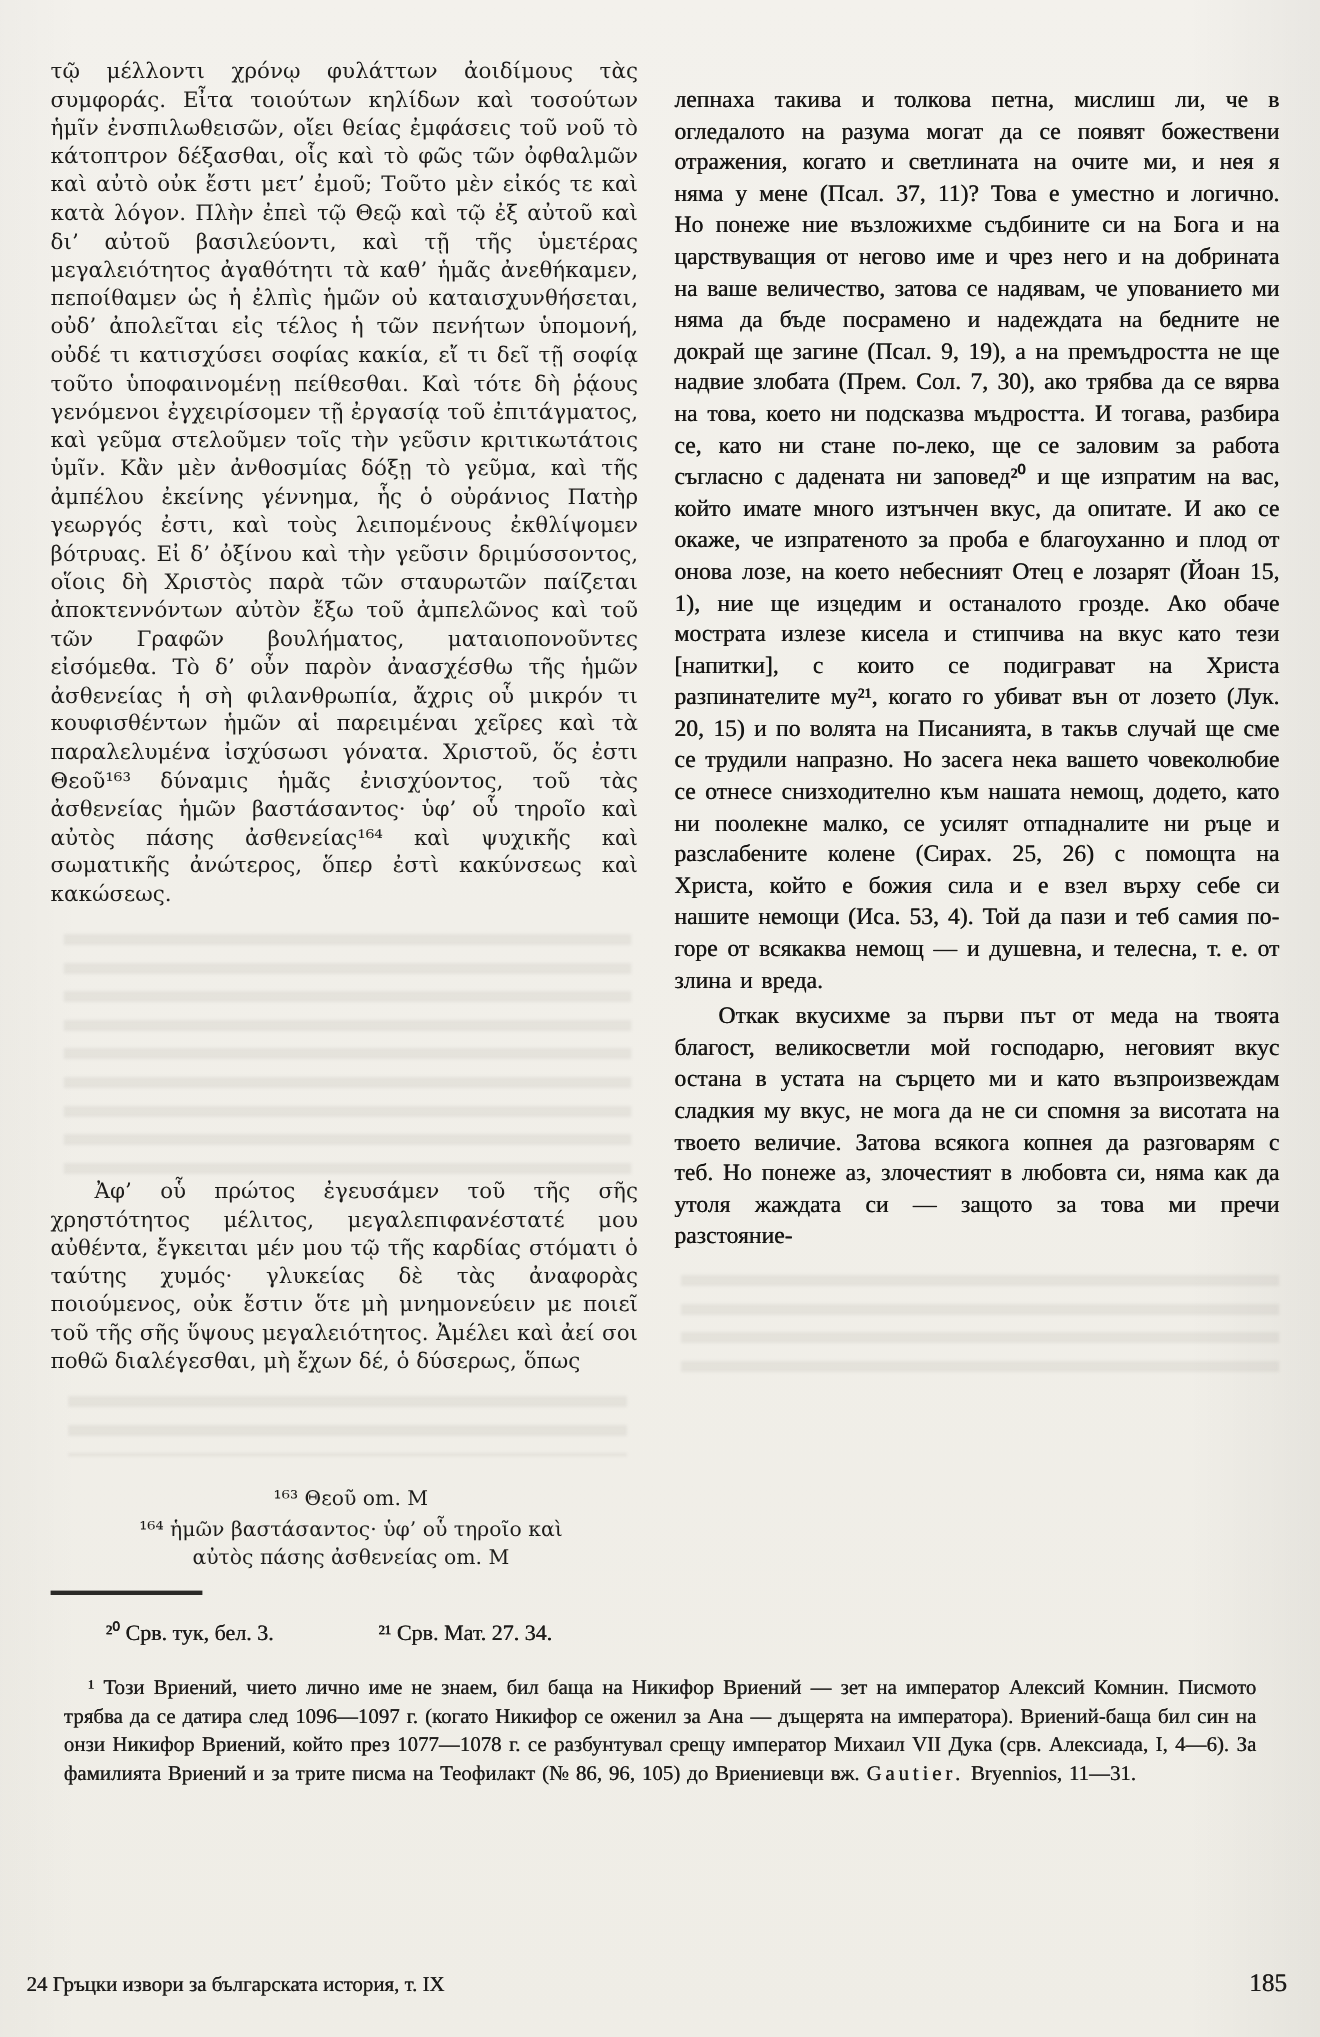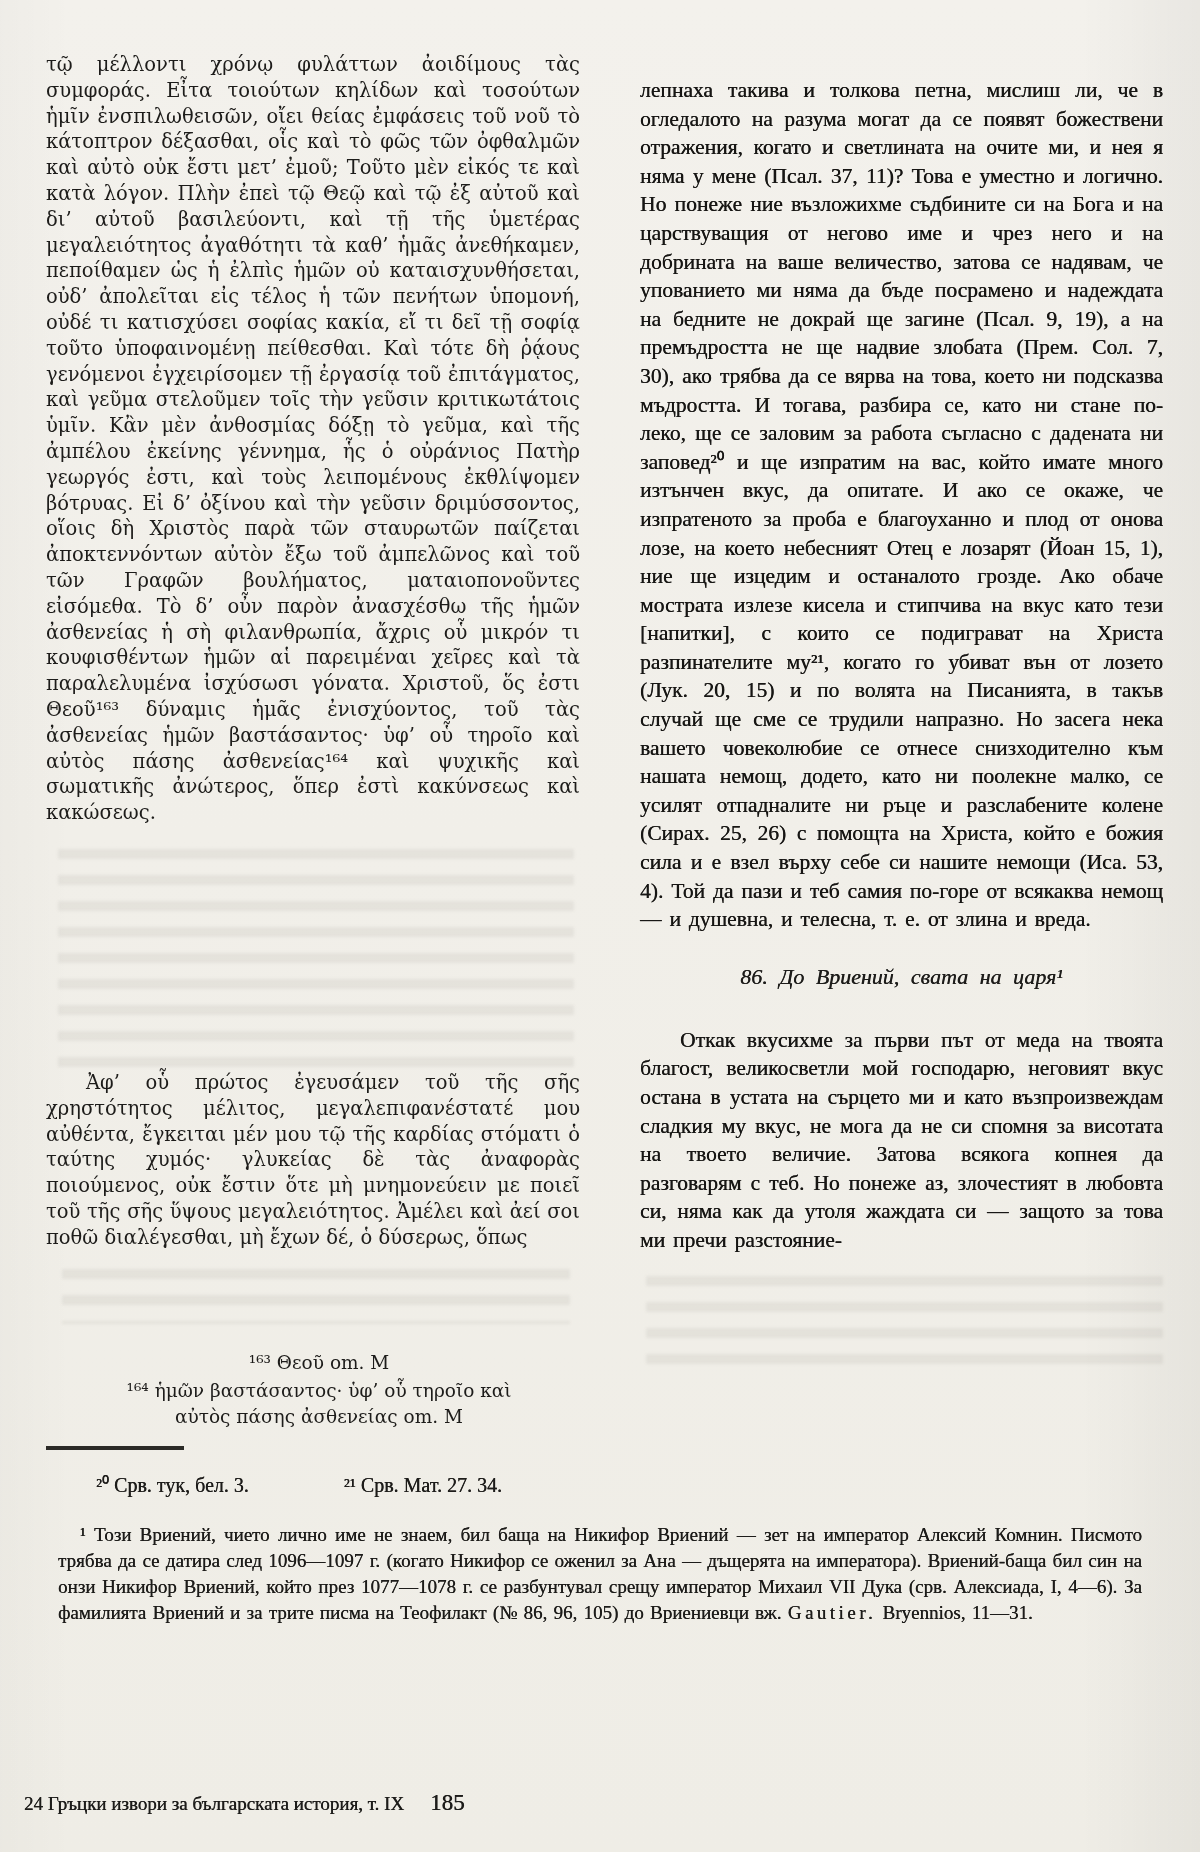--- a/index.html
+++ b/index.html
@@ -11,21 +11,21 @@
     background:
       linear-gradient(90deg, rgba(0,0,0,0.02) 0%, rgba(0,0,0,0) 6%, rgba(0,0,0,0) 90%, rgba(0,0,0,0.045) 100%),
       linear-gradient(180deg, #f3f1ec 0%, #f1efe9 45%, #efede6 100%);
     overflow:hidden;
     font-family:"Liberation Serif", serif;
     color:#1d1c1a;
   }
   .columns{
     display:flex;
     padding:52px 33px 0 46px;
-    gap:56px;
+    gap:29px;
     box-sizing:border-box;
   }
   .col{box-sizing:border-box;}
   .col-left{width:534px;flex:none;}
   .col-right{flex:1;padding-top:20px;}
 
   
   .greek{
     font-family:"DejaVu Serif","Liberation Serif",serif;
     font-size:19.5px;
@@ -120,23 +120,22 @@
     margin:12px;
     word-spacing:1.5px;
     text-shadow:0.25px 0 0 currentColor;
   }
   .spaced{letter-spacing:3.5px;}
 
   .footer{
     position:absolute;
     left:24px;right:30px;bottom:36px;
     display:flex;
-    justify-content:flex-start;
+    justify-content:space-between;
     align-items:baseline;
-    gap:26px;
   }
   .footer-left{
     font-size:19px;
     text-shadow:0.35px 0 0 currentColor;
   }
   .page-number{
     font-size:23px;
     text-shadow:0.35px 0 0 currentColor;
   }
 </style>
@@ -166,21 +165,20 @@
 
       <p class="trans-notes">
         <span class="tn">²⁰ Срв. тук, бел. 3.</span>
         <span class="tn">²¹ Срв. Мат. 27. 34.</span>
       </p>
     </div>
 
     <div class="col col-right">
       <p class="bg">лепнаха такива и толкова петна, мислиш ли, че в огледалото на разума могат да се появят божествени отражения, когато и светлината на очите ми, и нея я няма у мене (Псал. 37, 11)? Това е уместно и логично. Но понеже ние възложихме съдбините си на Бога и на царствуващия от негово име и чрез него и на добрината на ваше величество, затова се надявам, че упованието ми няма да бъде посрамено и надеждата на бедните не докрай ще загине (Псал. 9, 19), а на премъдростта не ще надвие злобата (Прем. Сол. 7, 30), ако трябва да се вярва на това, което ни подсказва мъдростта. И тогава, разбира се, като ни стане по-леко, ще се заловим за работа съгласно с дадената ни заповед²⁰ и ще изпратим на вас, който имате много изтънчен вкус, да опитате. И ако се окаже, че изпратеното за проба е благоуханно и плод от онова лозе, на което небесният Отец е лозарят (Йоан 15, 1), ние ще изцедим и останалото грозде. Ако обаче мострата излезе кисела и стипчива на вкус като тези [напитки], с които се подиграват на Христа разпинателите му²¹, когато го убиват вън от лозето (Лук. 20, 15) и по волята на Писанията, в такъв случай ще сме се трудили напразно. Но засега нека вашето човеколюбие се отнесе снизходително към нашата немощ, додето, като ни поолекне малко, се усилят отпадналите ни ръце и разслабените колене (Сирах. 25, 26) с помощта на Христа, който е божия сила и е взел върху себе си нашите немощи (Иса. 53, 4). Той да пази и теб самия по-горе от всякаква немощ — и душевна, и телесна, т. е. от злина и вреда.</p>
 
-      <h3 class="heading bg-heading">86. До Вриений, свата на царя¹</h3>
 
       <p class="bg indent">Откак вкусихме за първи път от меда на твоята благост, великосветли мой господарю, неговият вкус остана в устата на сърцето ми и като възпроизвеждам сладкия му вкус, не мога да не си спомня за висотата на твоето величие. Затова всякога копнея да разговарям с теб. Но понеже аз, злочестият в любовта си, няма как да утоля жаждата си — защото за това ми пречи разстояние-</p>
 
       <div class="ghost ghost-c"></div>
     </div>
 
   </div>
 
   <div class="footnote-block">
     <p><span>¹ Този Вриений, чието лично име не знаем, бил баща на Никифор Вриений — зет на император Алексий Комнин. Писмото трябва да се датира след 1096—1097 г. (когато Никифор се оженил за Ана — дъщерята на императора). Вриений-баща бил син на онзи Никифор Вриений, който през 1077—1078 г. се разбунтувал срещу император Михаил VII Дука (срв. Алексиада, I, 4—6). За фамилията Вриений и за трите писма на Теофилакт (№ 86, 96, 105) до Вриениевци вж. </span><span class="spaced">Gautier.</span><span> Bryennios, 11—31.</span></p>

